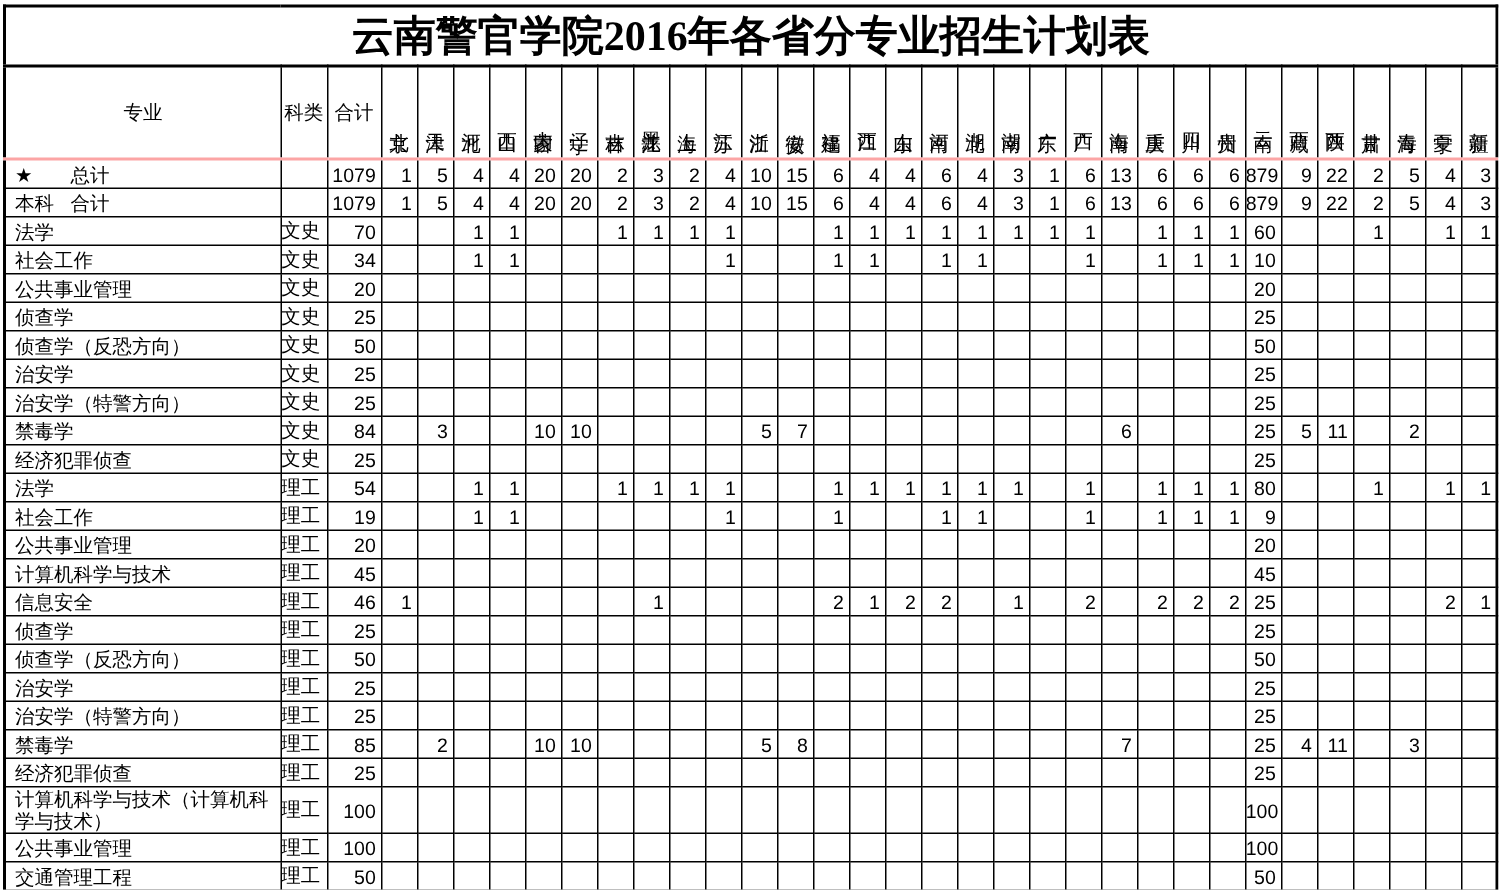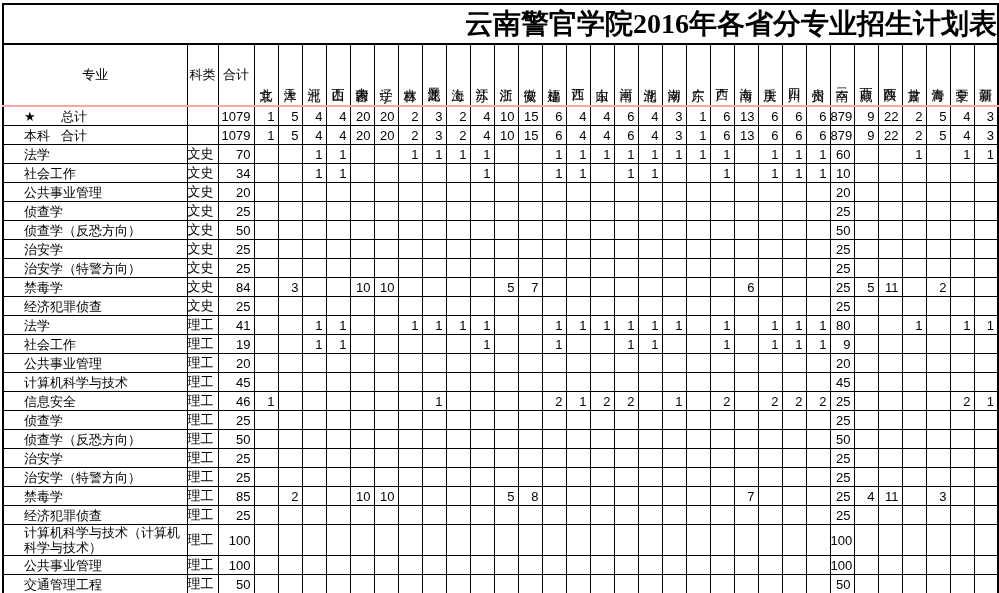--- a/index.html
+++ b/index.html
@@ -19,21 +19,21 @@
   }
   th, td {
     border: 1px solid #000;
     padding: 0;
     font-size: 13px;
     font-weight: normal;
     overflow: hidden;
   }
   .title-cell {
     height: 36px;
-    text-align: right;
+    text-align: center;
     vertical-align: middle;
     font-family: "Liberation Serif", "DejaVu Serif", serif;
     font-size: 28px;
     font-weight: bold;
     border-bottom: 2px solid #000;
     white-space: nowrap;
   }
   .head-row th {
     height: 60px;
     vertical-align: middle;
@@ -44,21 +44,21 @@
   .vh {
     writing-mode: vertical-rl;
     text-orientation: upright;
     line-height: 1;
     letter-spacing: 1px;
     display: inline-block;
   }
   tbody td { height: 18px; vertical-align: middle; white-space: nowrap; }
   td.major {
     text-align: left;
-    padding-left: 20px;
+    padding-left: 6px;
     white-space: normal;
     word-break: break-all;
     line-height: 15px;
   }
   td.cat { text-align: left; }
   td.tot, td.num { text-align: right; padding-right: 3px; }
   .prefix { display: inline-block; width: 37px; }
 </style>
 </head>
 <body>
@@ -535,21 +535,21 @@
           <td class="num"></td>
           <td class="num"></td>
           <td class="num"></td>
           <td class="num"></td>
           <td class="num"></td>
           <td class="num"></td>
         </tr>
         <tr>
           <td class="major"><span>法学</span></td>
           <td class="cat">理工</td>
-          <td class="tot">41</td>
+          <td class="tot">54</td>
           <td class="num"></td>
           <td class="num"></td>
           <td class="num">1</td>
           <td class="num">1</td>
           <td class="num"></td>
           <td class="num"></td>
           <td class="num">1</td>
           <td class="num">1</td>
           <td class="num">1</td>
           <td class="num">1</td>

